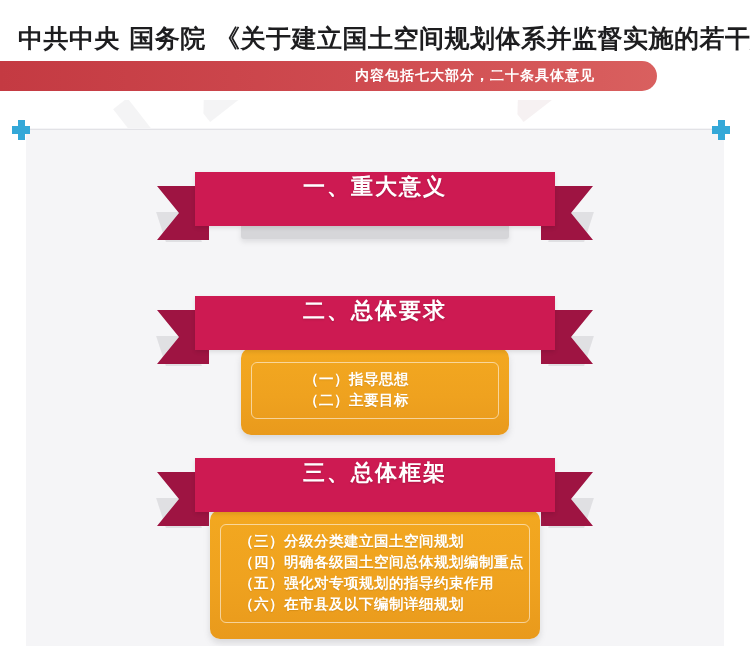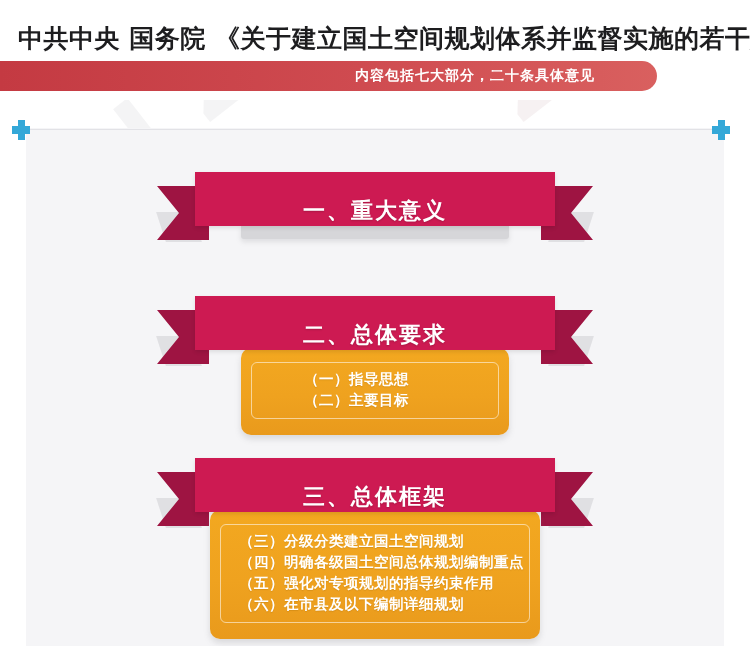--- a/index.html
+++ b/index.html
@@ -173,21 +173,21 @@
   .ribbon-shadow-l { left: -34px;  transform: skewX(18deg); }
   .ribbon-shadow-r { right: -34px; transform: skewX(-18deg); }
   .ribbon-body {
     position: absolute;
     top: 0;
     left: 0;
     width: 360px;
     height: 54px;
     background: #cd1a52;
     display: flex;
-    align-items: flex-end;
+    align-items: flex-start;
     justify-content: center;
     z-index: 2;
     box-shadow: 0 2px 4px rgba(0,0,0,0.10);
   }
   .ribbon-label {
     color: #ffffff;
     font-size: 22px;
     font-weight: 700;
     letter-spacing: 2px;
     text-shadow: 0 1px 2px rgba(0,0,0,0.18);

